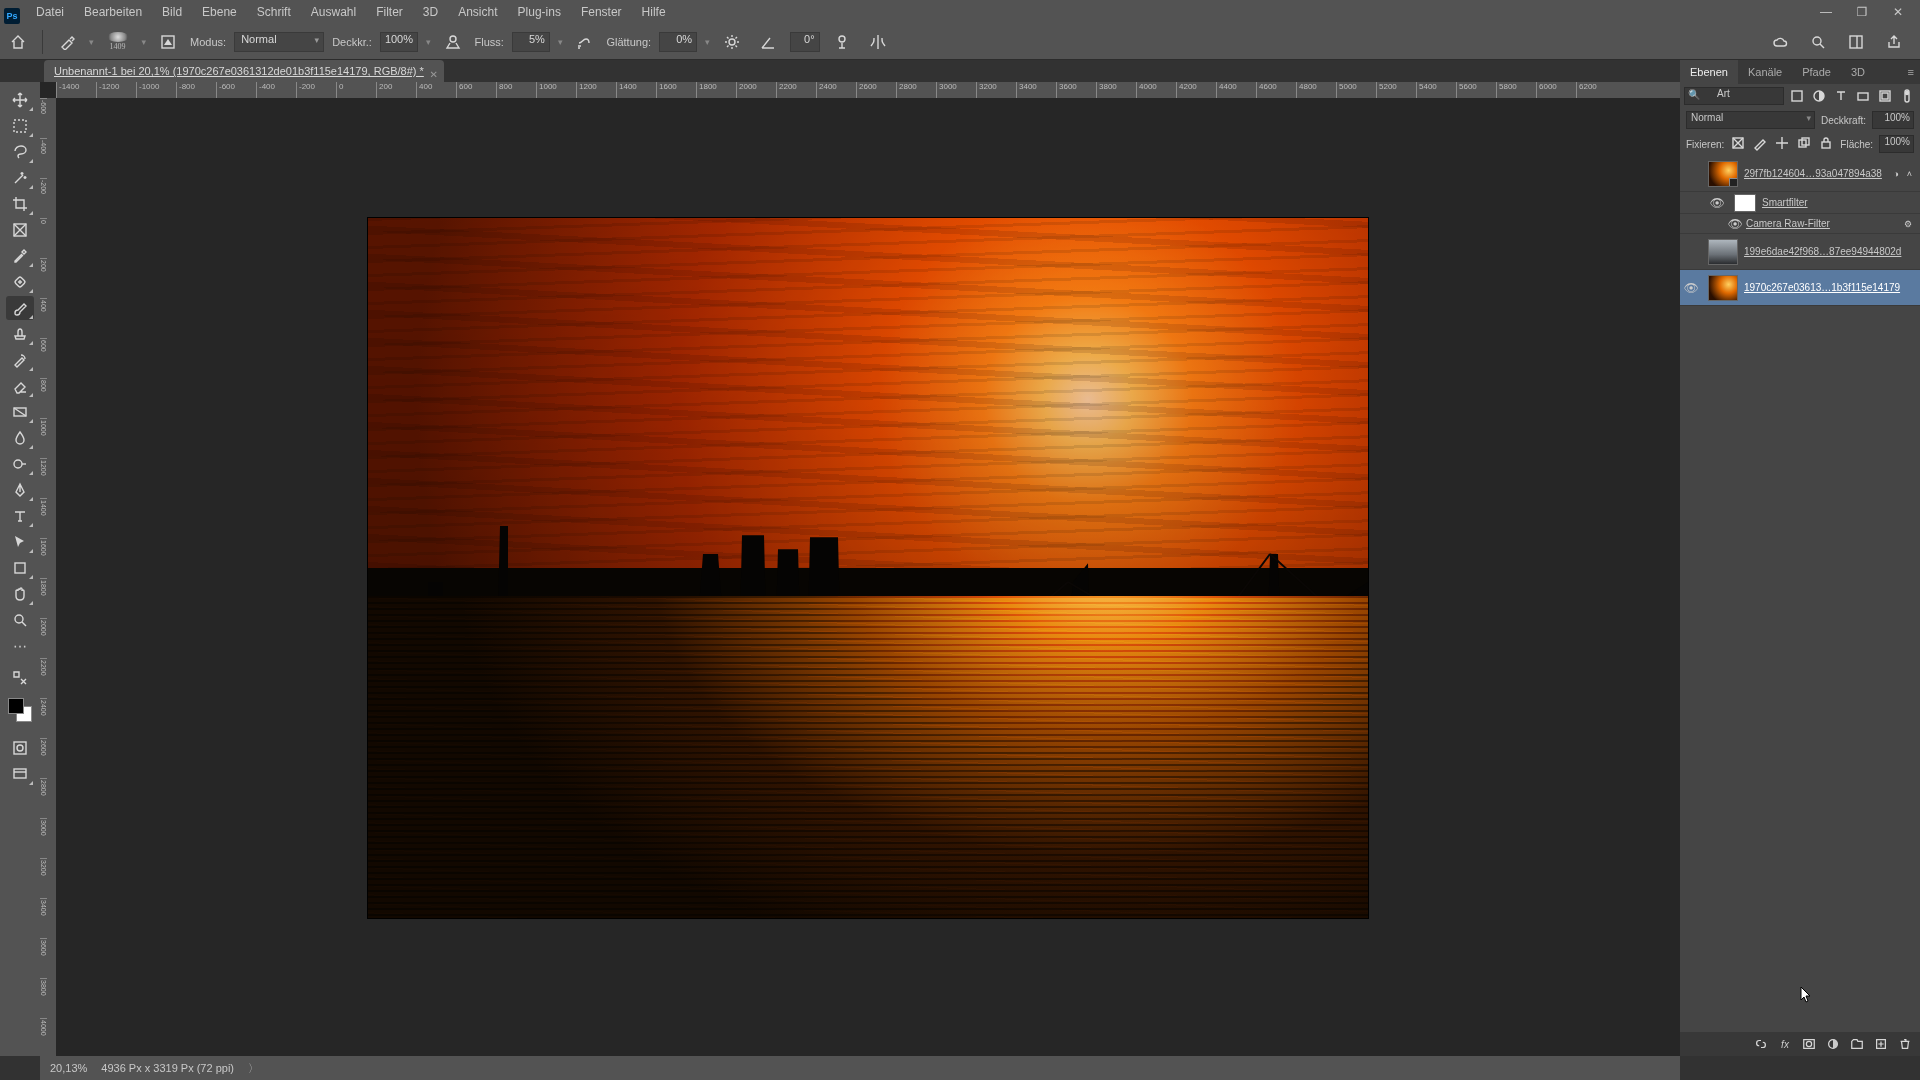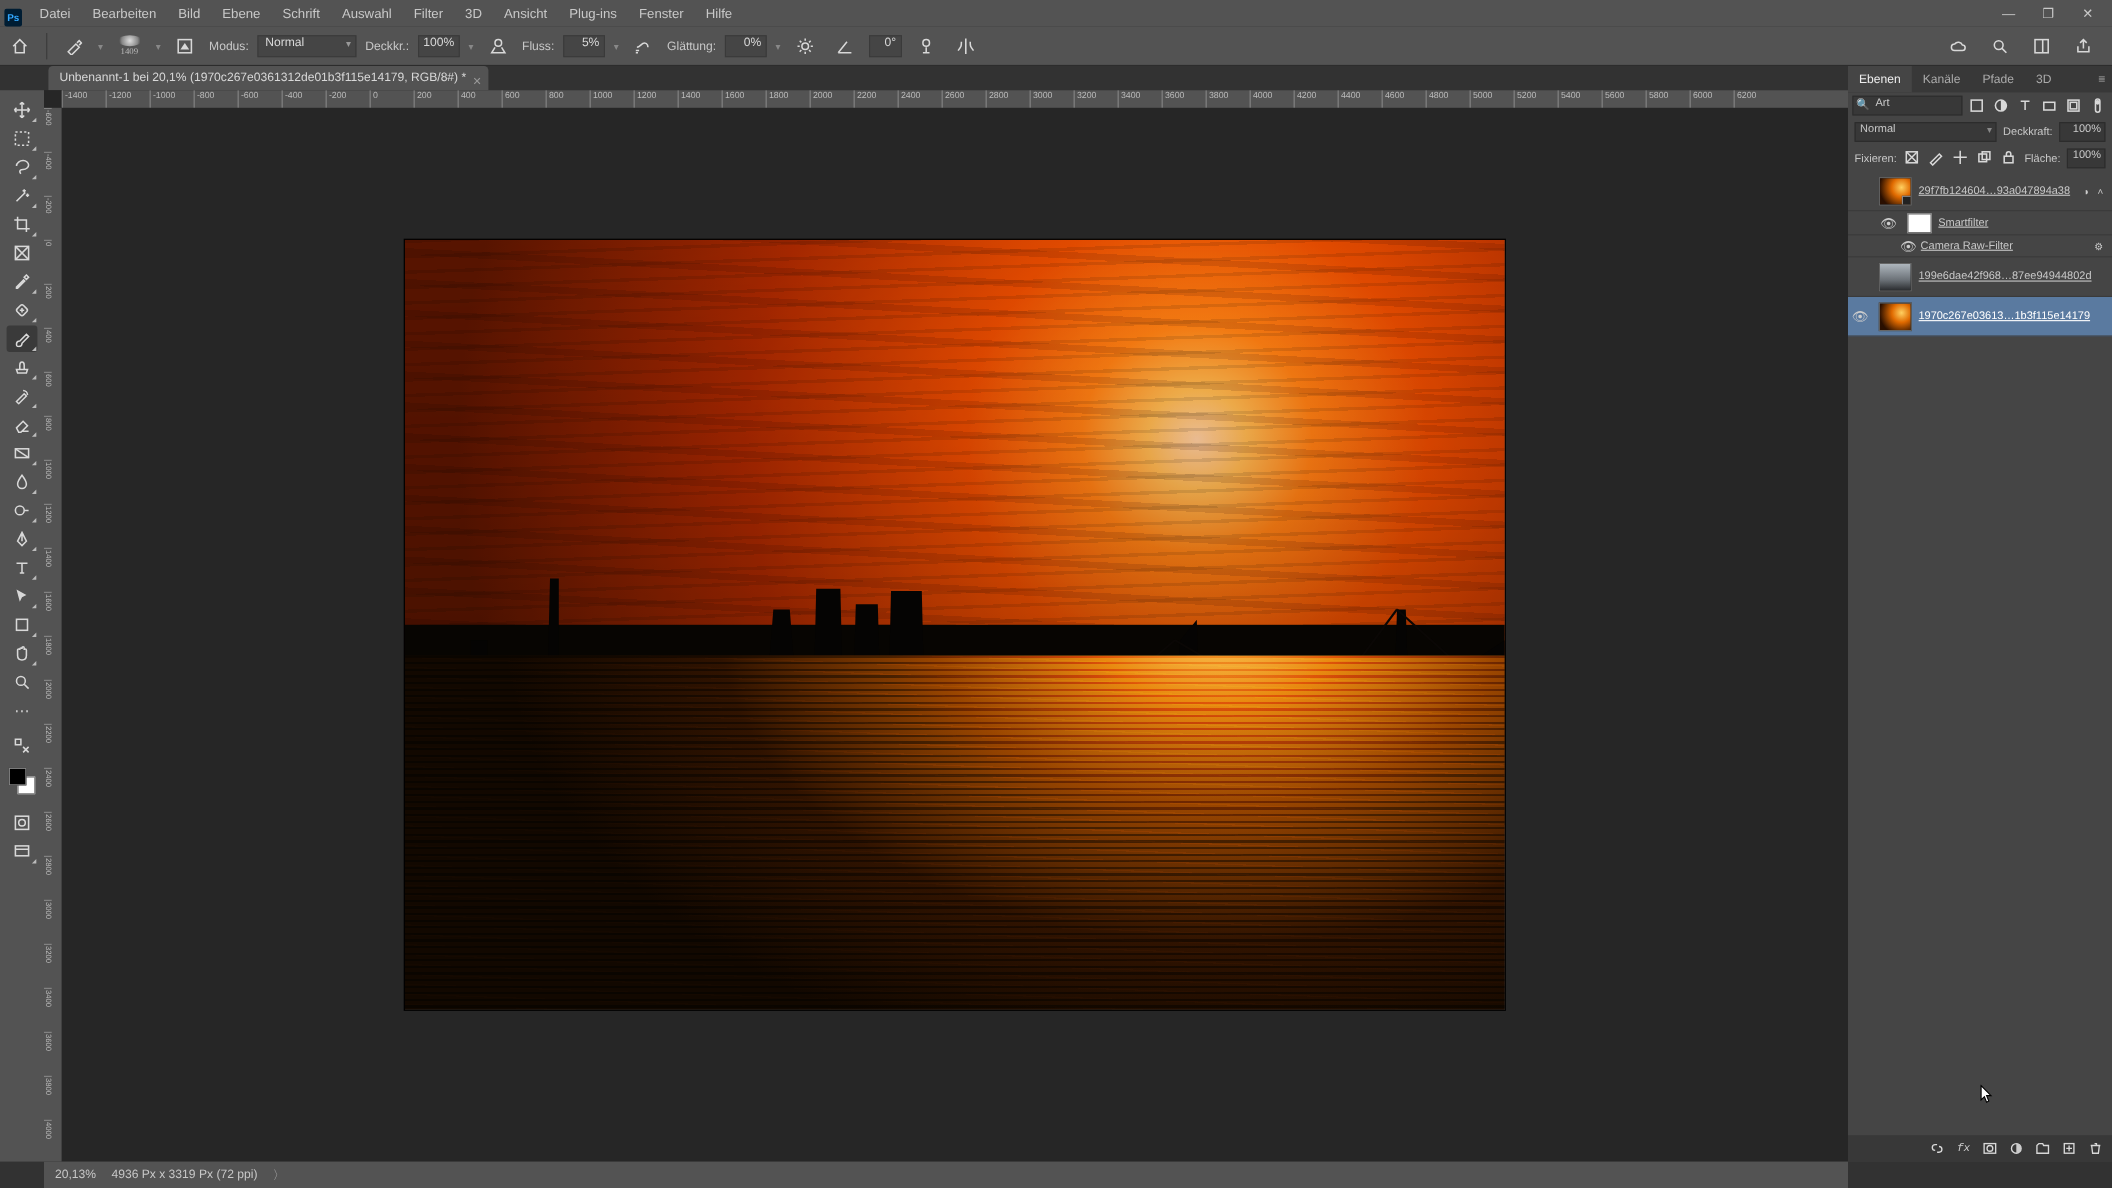--- a/index.html
+++ b/index.html
@@ -20,21 +20,21 @@
 .opt-field { background: #454545; border: 1px solid #3a3a3a; height: 20px; padding: 0 4px; color: #d8d8d8; font-size: 11px; min-width: 38px; text-align: right; }
 .opt-select { background: #454545; border: 1px solid #3a3a3a; height: 20px; padding: 0 18px 0 6px; color: #d8d8d8; font-size: 11px; min-width: 90px; position: relative; text-align: left; }
 .opt-select::after { content: "▾"; position: absolute; right: 4px; top: 2px; font-size: 9px; color: #999; }
 .brush-preview { width: 32px; height: 28px; display: flex; flex-direction: column; align-items: center; justify-content: center; }
 .brush-preview .dot { width: 22px; height: 10px; border-radius: 50%; background: radial-gradient(circle, #ddd 0%, #888 60%, transparent 80%); }
 .brush-preview .sz { font-size: 8px; color: #bbb; font-family: Liberation Serif, serif; }
 .opt-right { margin-left: auto; display:flex; gap:10px; padding-right:8px; }
 
 
 #tabstrip { height: 22px; background: #323232; display: flex; align-items: flex-end; padding-left: 44px; }
-.doc-tab { background: #535353; height: 22px; padding: 0 20px 0 10px; line-height: 22px; font-size: 11px; border-radius: 4px 4px 0 0; position: relative; color:#d8d8d8; }
+.doc-tab { background: #535353; height: 22px; padding: 0 20px 0 10px; line-height: 22px; font-size: 11px; border-radius: 4px 4px 0 0; position: relative; color:#d8d8d8;text-decoration:underline; }
 .doc-tab .close { position: absolute; right: 6px; top: 4px; font-size: 10px; color: #999; }
 
 
 #tools { position: absolute; left: 0; top: 82px; bottom: 24px; width: 40px; background: #535353; display: flex; flex-direction: column; align-items: center; padding-top: 6px; gap: 2px; z-index:3; }
 .tool { width: 28px; height: 24px; display: flex; align-items: center; justify-content: center; border-radius: 3px; position: relative; }
 .tool.sel { background: #3a3a3a; }
 .tool .corner { position: absolute; right: 1px; bottom: 1px; width: 0; height: 0; border-right: 4px solid #bbb; border-top: 4px solid transparent; }
 #tools .swatch { width: 24px; height: 24px; position: relative; margin-top: 6px; }
 #tools .swatch .fg { position: absolute; left: 0; top: 0; width: 16px; height: 16px; background: #000; border: 1px solid #888; }
 #tools .swatch .bg { position: absolute; right: 0; bottom: 0; width: 16px; height: 16px; background: #fff; border: 1px solid #888; }
@@ -89,21 +89,21 @@
 .layer { display: flex; align-items: center; min-height: 36px; border-bottom: 1px solid #3a3a3a; padding-right:4px;}
 .layer.sel { background: #5a7aa0; color: #fff; }
 .layer .eye { width: 22px; text-align: center; font-size: 12px; color:#ccc;}
 .layer .thumb { width: 30px; height: 26px; background: #222; margin: 0 6px; border: 1px solid #666; position:relative; overflow:hidden;}
 .layer .thumb.mask{background:#fff;}
 .layer .name { font-size: 10px; flex:1; white-space: nowrap; overflow: hidden; text-overflow: ellipsis; text-decoration: underline; }
 .layer.sub { padding-left: 26px; min-height: 22px; }
 .layer.sub2 { padding-left: 44px; min-height: 20px; }
 .layer .fx { font-size: 9px; padding:0 4px; color:#ccc;}
 .panel-footer { height: 24px; background: #383838; display: flex; align-items: center; justify-content: flex-end; gap: 10px; padding: 0 8px; }
-.panel-footer .pf { width: 14px; height: 14px; display:flex;align-items:center;justify-content:center;font-family:Liberation Mono, monospace;}
+.panel-footer .pf { width: 14px; height: 14px; display:flex;align-items:center;justify-content:center;}
 
 
 #statusbar { position: absolute; left: 40px; right: 240px; bottom: 0; height: 24px; background: #535353; display: flex; align-items: center; padding: 0 10px; gap: 14px; font-size: 11px; }
 #statusbar .chev{color:#aaa;}
 
 
 .thumb.sun::before{content:"";position:absolute;inset:0;background:radial-gradient(circle at 70% 35%,#ffd060 0%,#e06a00 35%,#2a0f00 80%);}
 .thumb.gray::before{content:"";position:absolute;inset:0;background:linear-gradient(180deg,#aeb6bd 0%,#6c7278 60%,#2a2c2f 100%);}
 .cursor{position:absolute; width:12px;height:18px; }
 .cursor svg{width:12px;height:18px;}
@@ -494,21 +494,21 @@
     <div class="ptab act">Ebenen</div>
     <div class="ptab">Kanäle</div>
     <div class="ptab">Pfade</div>
     <div class="ptab">3D</div>
     <div class="menu">≡</div>
   </div>
 
   <div class="search-row">
     <div class="srch">
       <span style="position:absolute;left:3px;top:1px">🔍</span>
-      <span style="margin-left:4px">Art</span>
+      <span style="margin-left:16px">Art</span>
     </div>
     <div class="mini">
         <svg class="icn" viewBox="0 0 16 16">
           <rect x="3" y="3" width="10" height="10"></rect>
         </svg>
       </div>
     <div class="mini">
         <svg class="icn" viewBox="0 0 16 16">
           <circle cx="8" cy="8" r="5"></circle>
           <path d="M8 3a5 5 0 010 10z" fill="#d8d8d8" stroke="none"></path>

